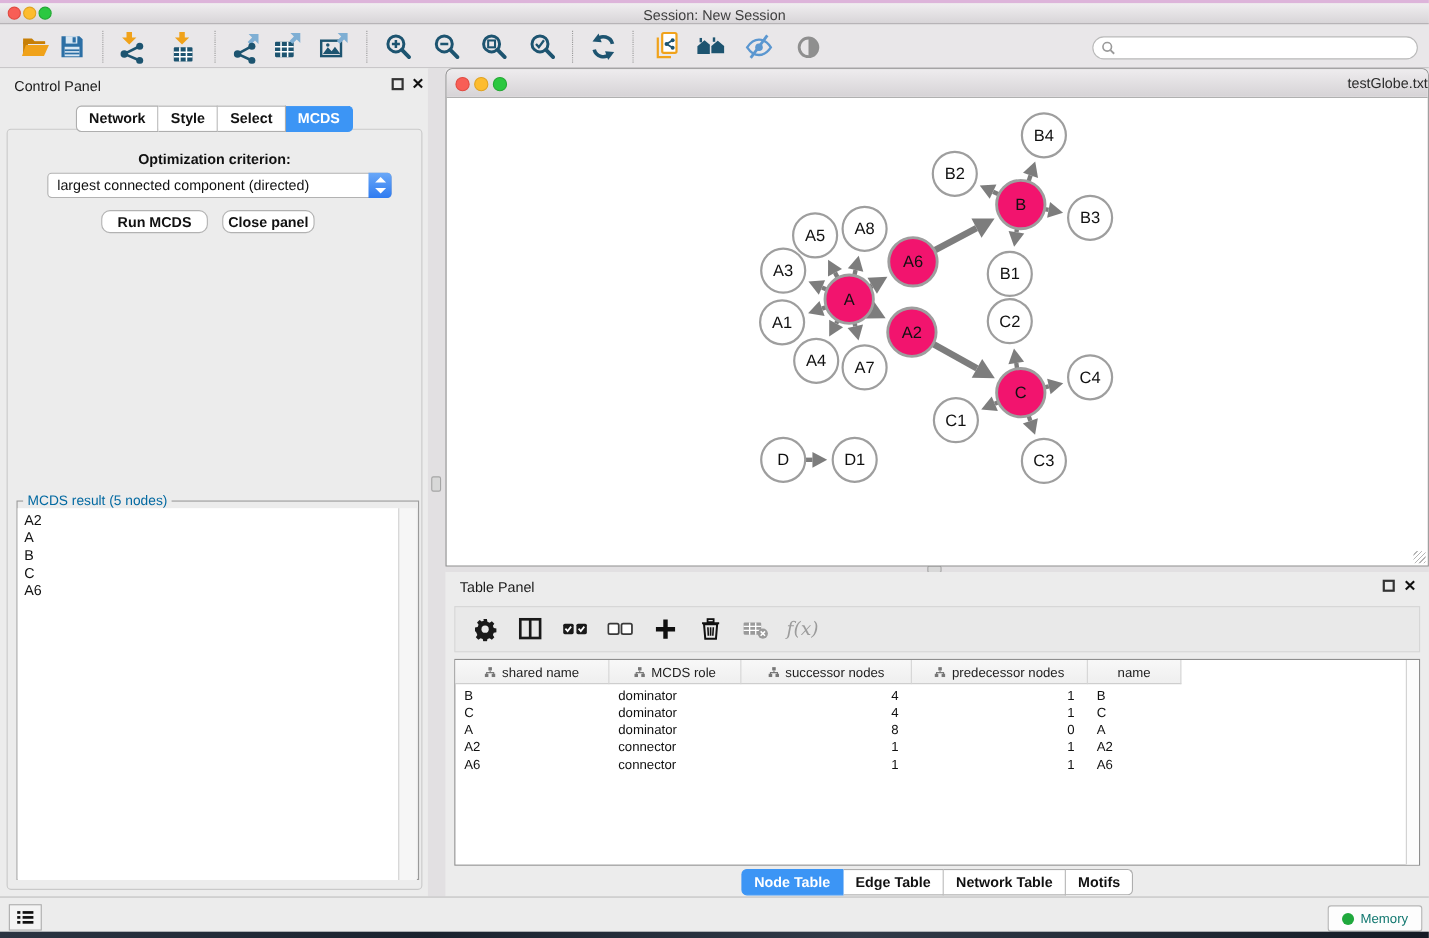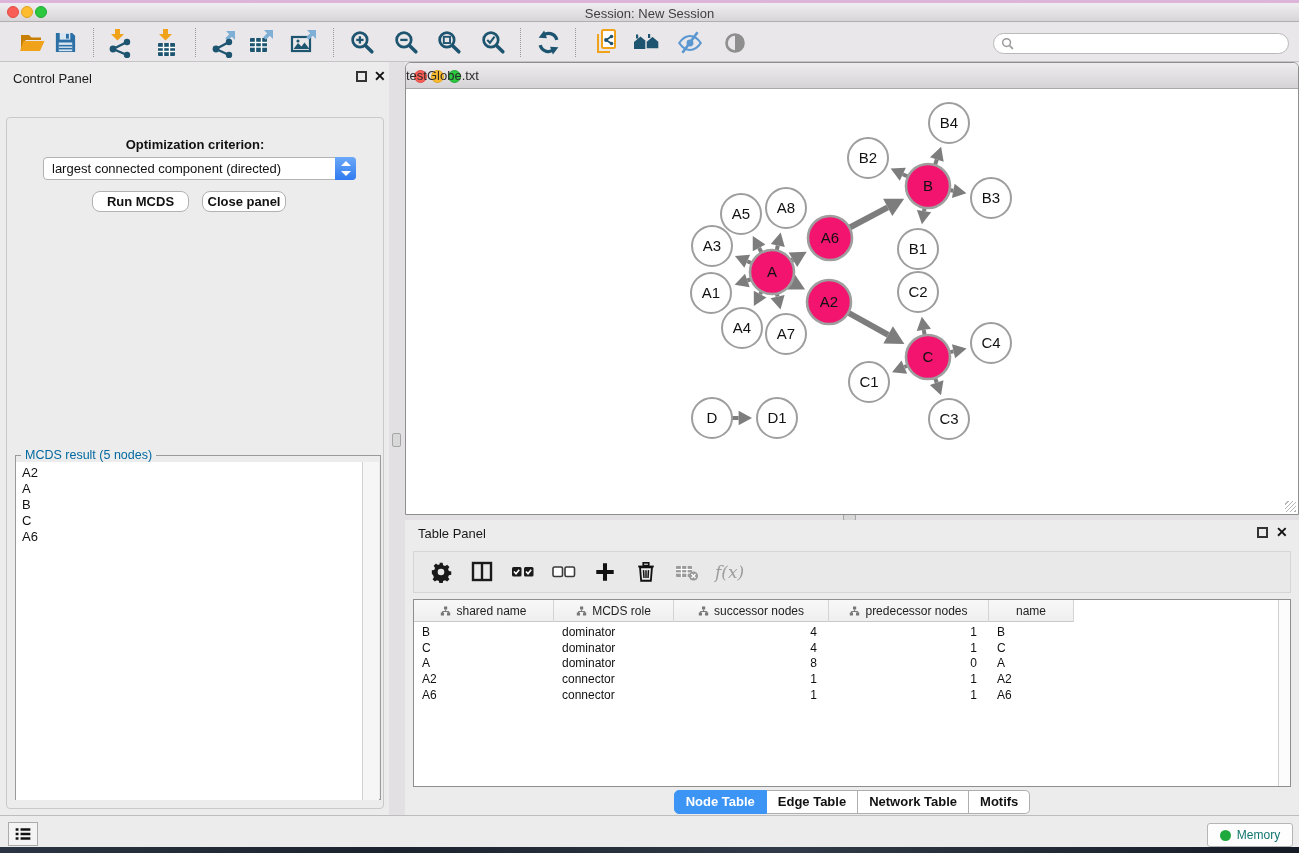--- a/index.html
+++ b/index.html
@@ -70,21 +70,21 @@
 
   
   #network-window { left:405px; top:62px; width:894px; height:453px; background:#fff;
      border:1px solid #8e8e8e; border-radius:6px 6px 0 0; }
   #nw-titlebar { left:0; top:0; width:892px; height:26px; background:linear-gradient(#eeecee,#d6d3d6);
      border-bottom:1px solid #a8a8a8; border-radius:5px 5px 0 0; }
   .nw-light { top:7px; width:13px; height:13px; border-radius:50%; }
   #nw-red { left:8px; background:#f85e56; border:1px solid #e14b42; }
   #nw-yellow { left:25px; background:#fdbc2e; border:1px solid #e0a321; }
   #nw-green { left:42px; background:#2bc840; border:1px solid #23a834; }
-  #nw-title { width:100%; text-align:left; top:5px; font-size:13px; color:#2b2b2b; }
+  #nw-title { width:100%; text-align:right; top:5px; font-size:13px; color:#2b2b2b; }
   #graph-svg { position:absolute; left:0; top:26px; }
   #nw-resize { right:2px; bottom:2px; width:11px; height:11px;
      background:repeating-linear-gradient(135deg,transparent,transparent 2px,#b5b5b5 2px,#b5b5b5 3px); }
 
   
   #table-panel { left:405px; top:520px; width:894px; height:295px; background:#ececec; }
   #tp-header { left:13px; top:6px; font-size:13px; color:#1a1a1a; }
   #tp-toolbar { left:8px; top:31px; width:878px; height:42px; background:#e9e9e9; border:1px solid #d6d6d6;
      display:flex; align-items:center; gap:15px; padding-left:14px; }
   .tp-icon { display:flex; align-items:center; justify-content:center; width:26px; height:26px; }
@@ -285,20 +285,26 @@
         </svg>
       <input id="search-input" placeholder="" style="">
     </div>
   </div>
 
   <div id="control-panel" class="abs">
     <div id="cp-header" class="abs">Control Panel</div>
     <div id="cp-float" class="abs panel-float"></div>
     <div id="cp-close" class="abs panel-close">✕</div>
     <div id="cp-body" class="abs"></div>
+    <div id="control-tabs" class="abs">
+        <div class="tab">Network</div>
+        <div class="tab">Style</div>
+        <div class="tab">Select</div>
+        <div class="tab active">MCDS</div>
+      </div>
     <div id="opt-label" class="abs">Optimization criterion:</div>
     <div id="criterion-select" class="abs">
       <div id="criterion-value">largest connected component (directed)</div>
       <div id="criterion-stepper">
         <div class="step-arrow step-up"></div>
           <div class="step-arrow step-down"></div>
       </div>
     </div>
     <div id="run-btn" class="cp-btn">Run MCDS</div>
     <div id="closepanel-btn" class="cp-btn">Close panel</div>

